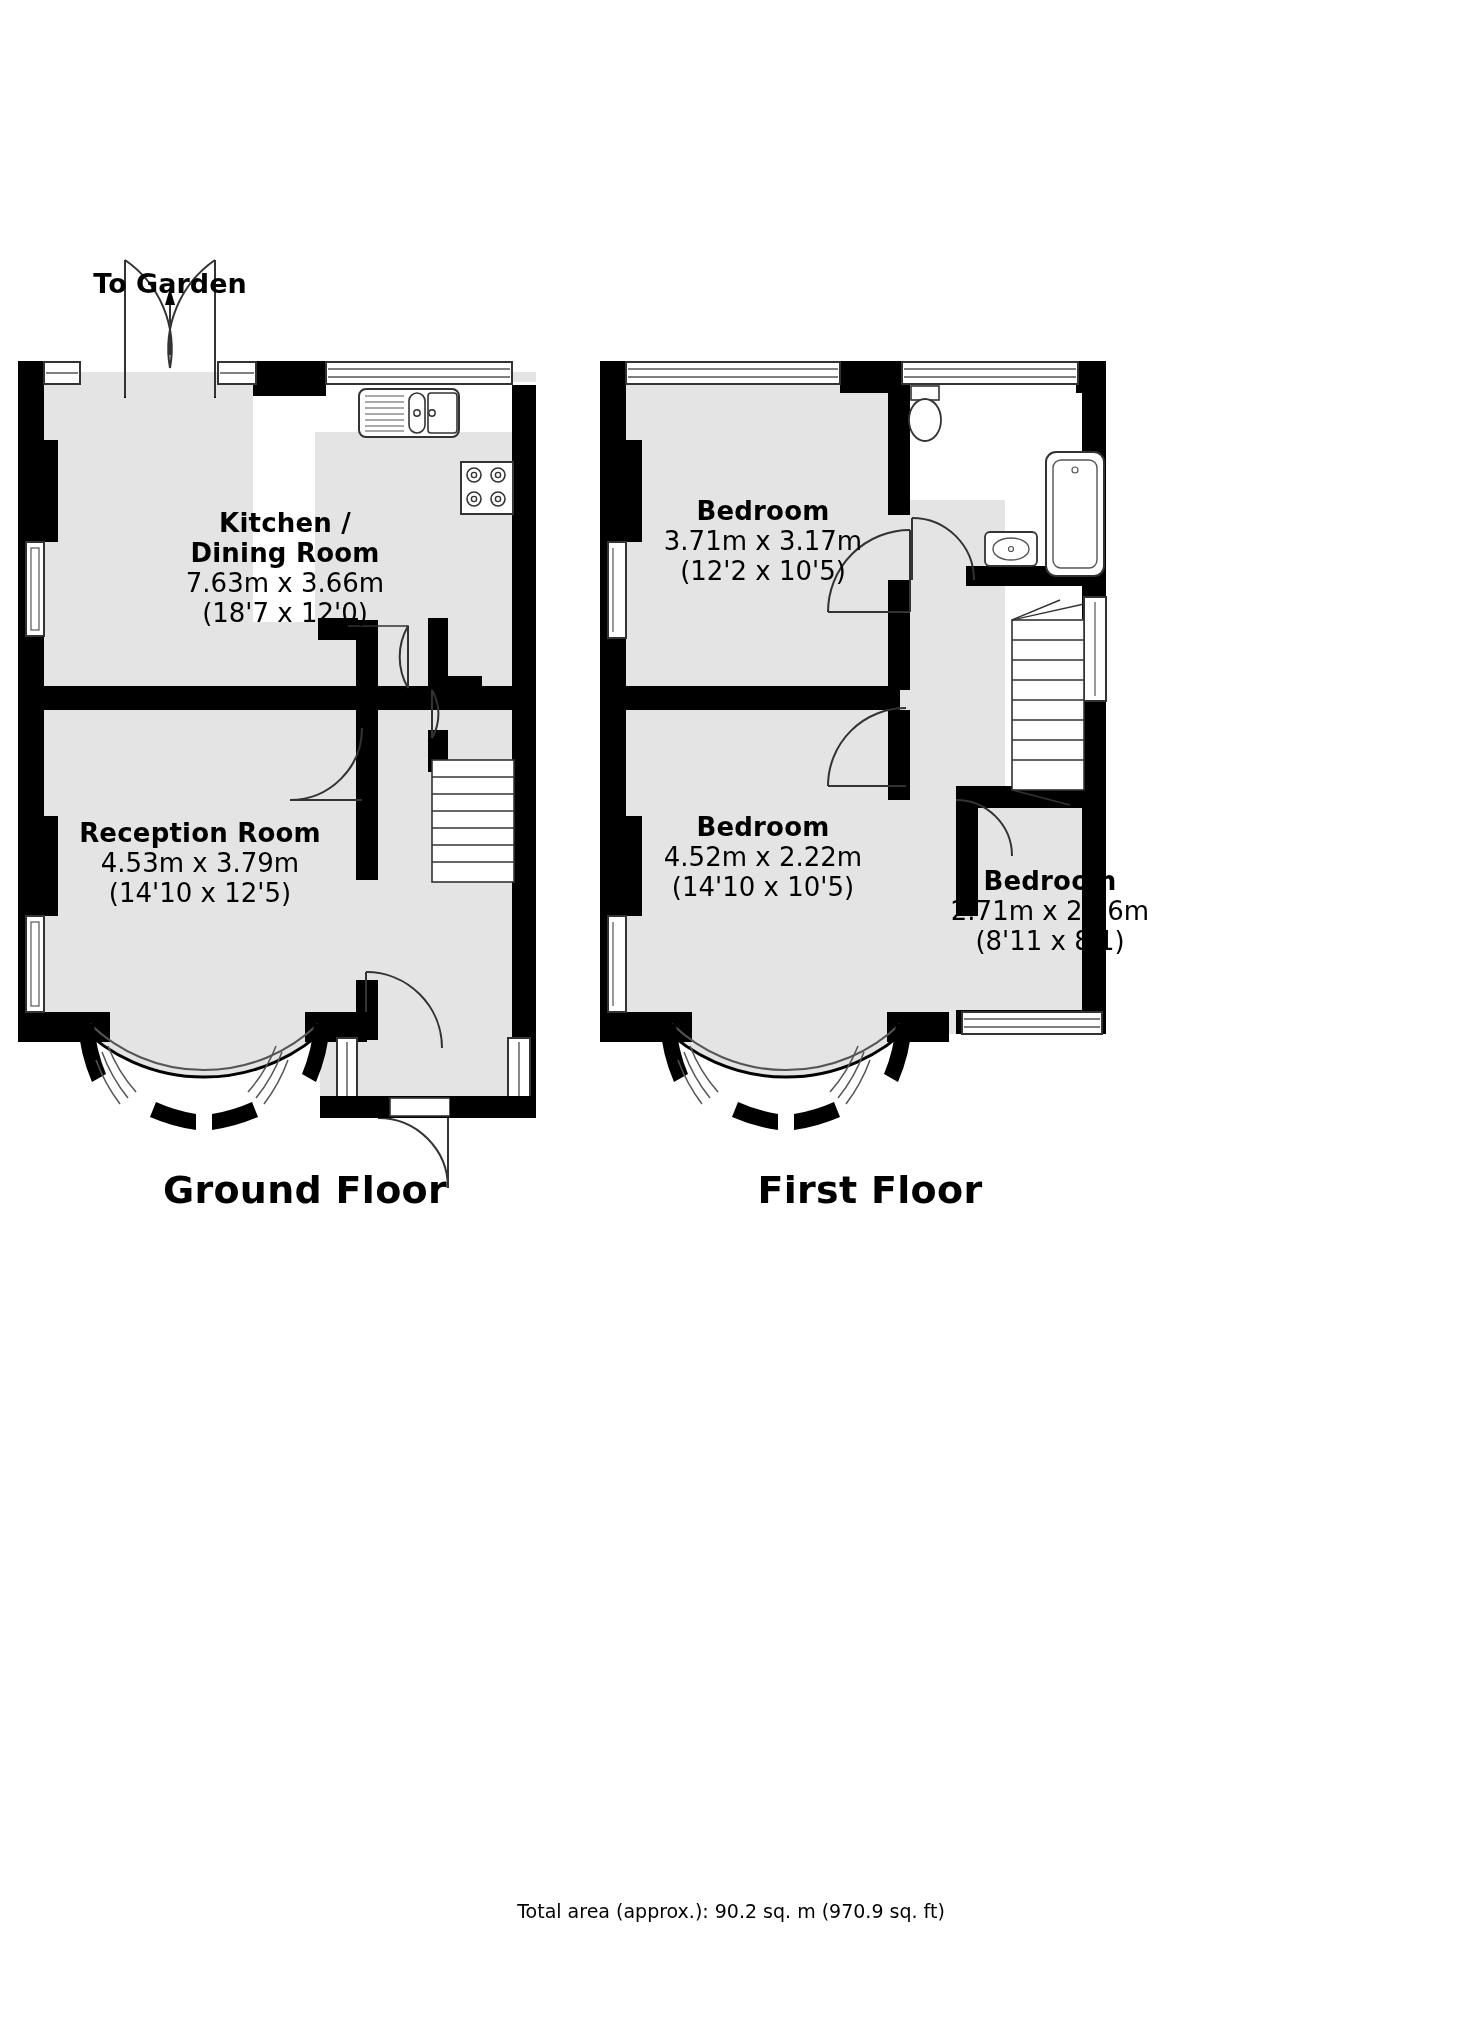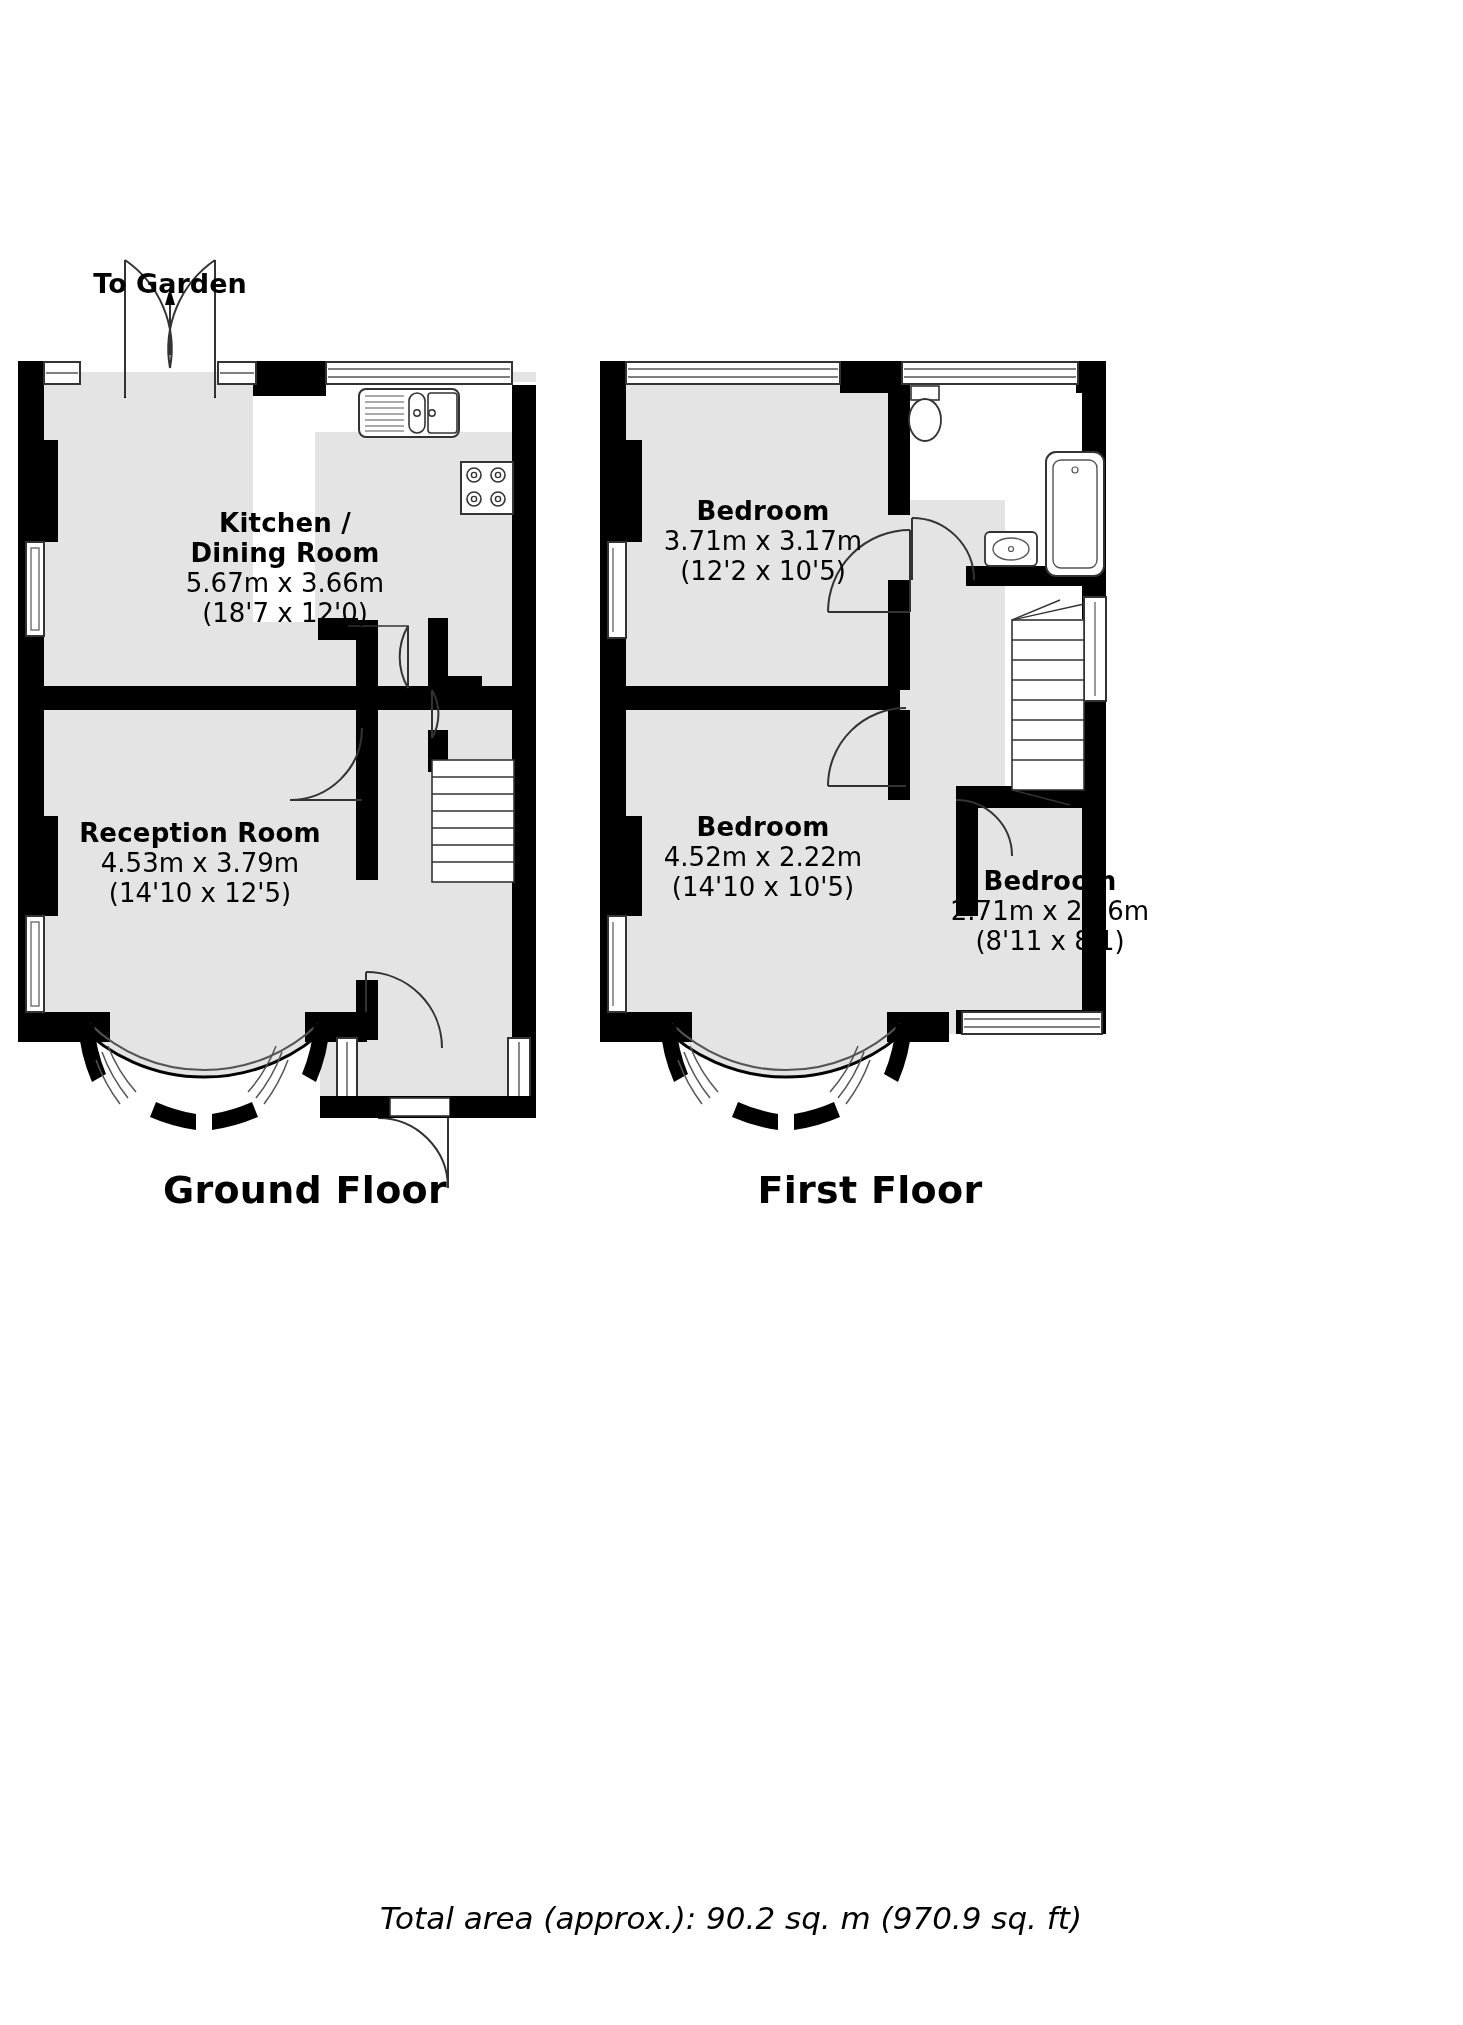--- a/index.html
+++ b/index.html
@@ -43,23 +43,22 @@
   .floor-title {
     font-weight: bold;
     font-size: 38px;
     letter-spacing: 0.3px;
   }
   .garden-label {
     font-weight: bold;
     font-size: 27px;
   }
   .total-area {
-    font-size: 31px;
+    font-size: 19px;
     font-weight: normal;
-    font-style: italic;
   }
   .room-block { position: absolute; text-align: center; }
 </style>
 </head>
 <body>
 
 <div id="plan-root">
 
   <div class="svg-wrap">
   <svg width="1463" height="2025" viewBox="0 0 1463 2025" xmlns="http://www.w3.org/2000/svg">
@@ -383,21 +382,21 @@
 
     </g>
   </svg>
   </div>
 
   <div class="txt garden-label" style="left:60px; top:268px; width:220px;">To Garden</div>
 
   <div class="room-block" style="left:105px; top:488px; width:360px;margin-top:20px;">
     <div class="room-name">Kitchen /</div>
     <div class="room-name">Dining Room</div>
-    <div class="room-dim">5.67m x 3.66m</div>
+    <div class="room-dim">7.63m x 3.66m</div>
     <div class="room-dim">(18'7 x 12'0)</div>
   </div>
 
   <div class="room-block" style="left:25px; top:818px; width:350px;">
     <div class="room-name">Reception Room</div>
     <div class="room-dim">4.53m x 3.79m</div>
     <div class="room-dim">(14'10 x 12'5)</div>
   </div>
 
   <div class="txt floor-title" style="left:125px; top:1168px; width:360px;">Ground Floor</div>

